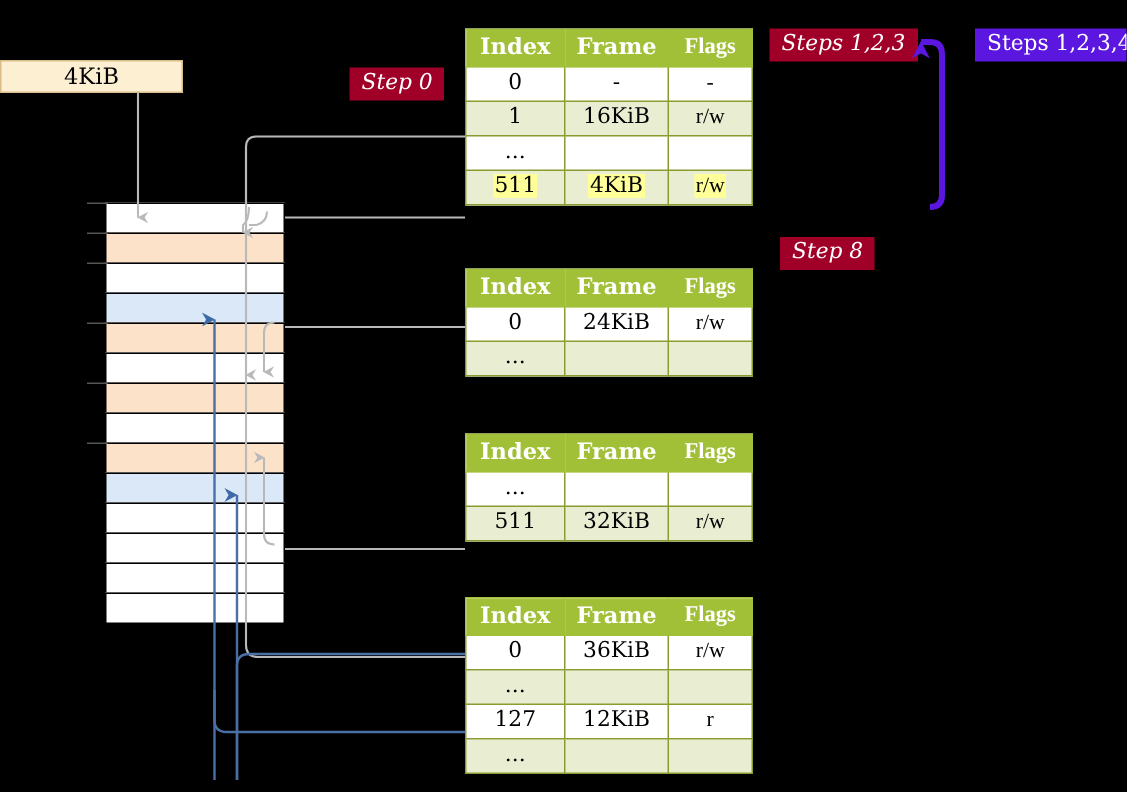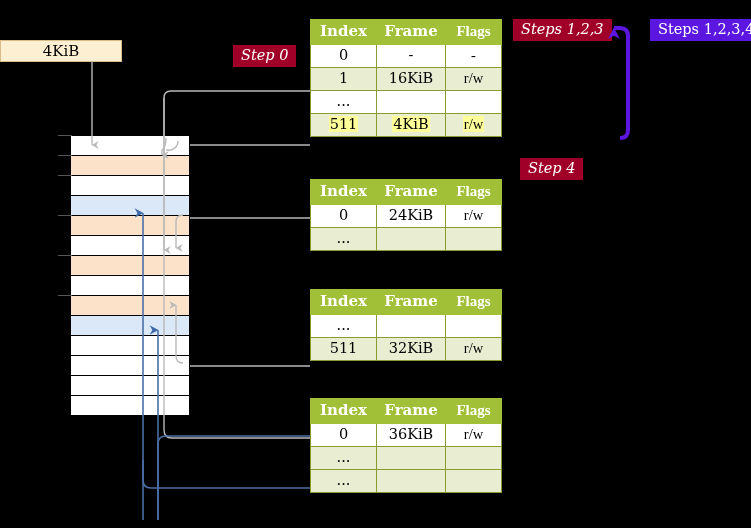--- a/index.html
+++ b/index.html
@@ -51,21 +51,21 @@
 
 <div class="stage">
 
   <div class="kbox" style="left:0px;top:40px;width:120px;height:20px;line-height:20px;">
     <span>4KiB</span>
   </div>
 
   <div class="badge red" style="left:189px;top:45px;margin-left:44px;">Step 0</div>
   <div class="badge red" style="left:513px;top:19px;">Steps 1,2,3</div>
   <div class="badge violet" style="left:650px;top:19px;">Steps 1,2,3,4</div>
-  <div class="badge red" style="left:520px;top:158px;">Step 4</div>
+  <div class="badge red" style="left:520px;top:158px;">Step 8</div>
 
   <div class="memwrap" style="left:70px;top:135px;width:120px;height:280px;">
 
   <div class="memrow m-white" style="top: 0px; width: 120px; height: 21px;"></div>
       <div class="memrow m-orange" style="top: 20px; width: 120px; height: 21px;"></div>
       <div class="memrow m-white" style="top: 40px; width: 120px; height: 21px;"></div>
       <div class="memrow m-blue" style="top: 60px; width: 120px; height: 21px;"></div>
       <div class="memrow m-orange" style="top: 80px; width: 120px; height: 21px;"></div>
       <div class="memrow m-white" style="top: 100px; width: 120px; height: 21px;"></div>
       <div class="memrow m-orange" style="top: 120px; width: 120px; height: 21px;"></div>
@@ -218,20 +218,25 @@
         <tr class="plain">
           <td class="c-idx">0</td>
           <td class="c-frm">36KiB</td>
           <td class="c-flg">r/w</td>
         </tr>
         <tr class="alt">
           <td class="c-idx">...</td>
           <td class="c-frm">&nbsp;</td>
           <td class="c-flg">&nbsp;</td>
         </tr>
+        <tr class="plain">
+          <td class="c-idx">127</td>
+          <td class="c-frm">12KiB</td>
+          <td class="c-flg">r</td>
+        </tr>
         <tr class="alt">
           <td class="c-idx">...</td>
           <td class="c-frm">&nbsp;</td>
           <td class="c-flg">&nbsp;</td>
         </tr>
       </tbody>
   </table>
 
 </div>
 

